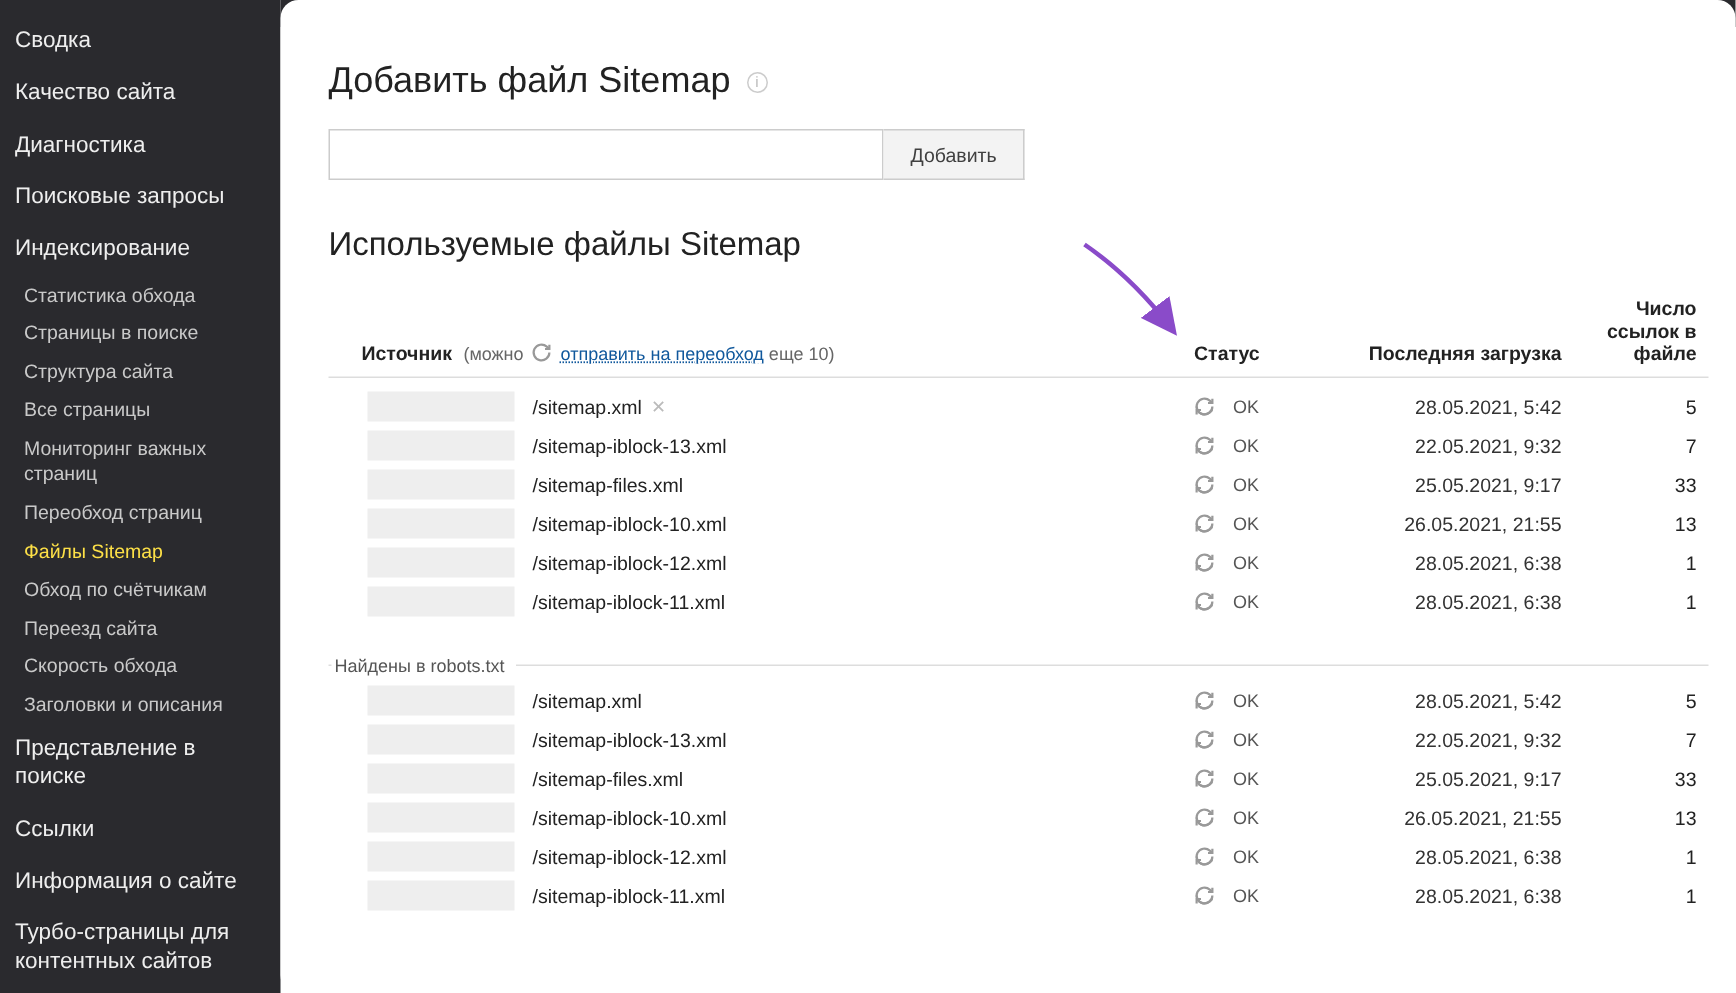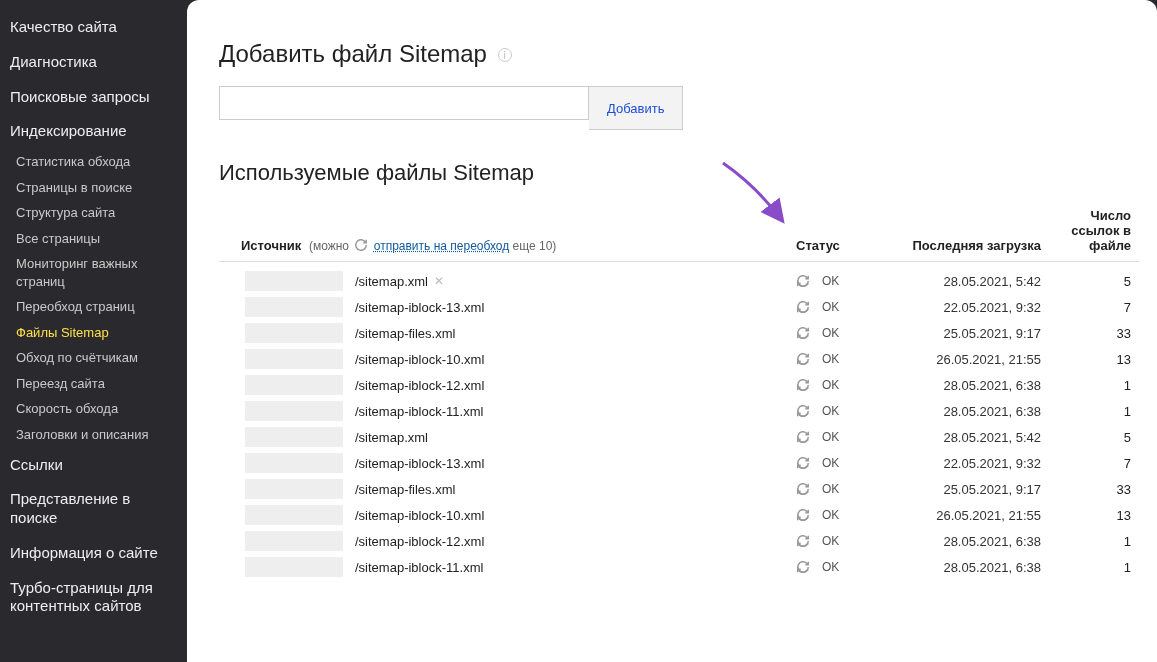--- a/index.html
+++ b/index.html
@@ -78,27 +78,27 @@
   }
   .add-input {
     width: 370px;
     height: 34px;
     border: 1px solid #ccc;
     padding: 0 8px;
     font-size: 13px;
     outline: none;
   }
   .add-btn {
-    height: 44px;
+    height: 34px;
     background: #f3f3f3;
     border: 1px solid #ccc;
     border-left: none;
     padding: 1px 18px;
     font-size: 13px;
-    color: #1d4ed8;
+    color: #404040;
     cursor: pointer;
   }
   h2.section-title {
     font-size: 22px;
     font-weight: normal;
     color: #222;
     margin-bottom: 22px;
   }
   .table {
     width: 100%;
@@ -190,37 +190,38 @@
   }
   .arrow {
     position: absolute;
     pointer-events: none;
   }
 </style>
 </head>
 <body>
 
 <div class="sidebar" id="sidebar">
+    <div class="item">Сводка</div>
     <div class="item">Качество сайта</div>
     <div class="item">Диагностика</div>
     <div class="item">Поисковые запросы</div>
     <div class="item">Индексирование</div>
     <div class="subitem">Статистика обхода</div>
     <div class="subitem">Страницы в поиске</div>
     <div class="subitem">Структура сайта</div>
     <div class="subitem">Все страницы</div>
     <div class="subitem">Мониторинг важных страниц</div>
     <div class="subitem">Переобход страниц</div>
     <div class="subitem active">Файлы Sitemap</div>
     <div class="subitem">Обход по счётчикам</div>
     <div class="subitem">Переезд сайта</div>
     <div class="subitem">Скорость обхода</div>
     <div class="subitem">Заголовки и описания</div>
+    <div class="item">Представление в поиске</div>
     <div class="item">Ссылки</div>
-    <div class="item">Представление в поиске</div>
     <div class="item">Информация о сайте</div>
     <div class="item">Турбо-страницы для контентных сайтов</div>
   </div>
 <div class="topbar"></div>
 
 <div class="main">
 
   <h1 class="page-title">
     <span>Добавить файл Sitemap</span>
     <span class="info-icon">i</span>
@@ -353,20 +354,23 @@
               <path d="M3 12a9 9 0 0 0 15 6.7L21 16"></path>
               <path d="M3 21v-5h5"></path>
             </svg>
             <span class="status-ok">OK</span>
           </div>
           <div class="col-date">28.05.2021, 6:38</div>
           <div class="col-links">1</div>
         </div>
       </div>
 
+    <div class="divider-label">
+      <span>Найдены в robots.txt</span>
+    </div>
 
     <div id="rows2">
         <div class="row">
           <div class="col-source">
             <div class="blur-block"></div>
             <span class="row-path">/sitemap.xml</span>
           </div>
           <div class="col-status-cell">
             <svg class="refresh-icon" viewBox="0 0 24 24" fill="none" stroke="currentColor" stroke-width="2.5">
               <path d="M21 12a9 9 0 1 1-3-6.7L21 8"></path>

